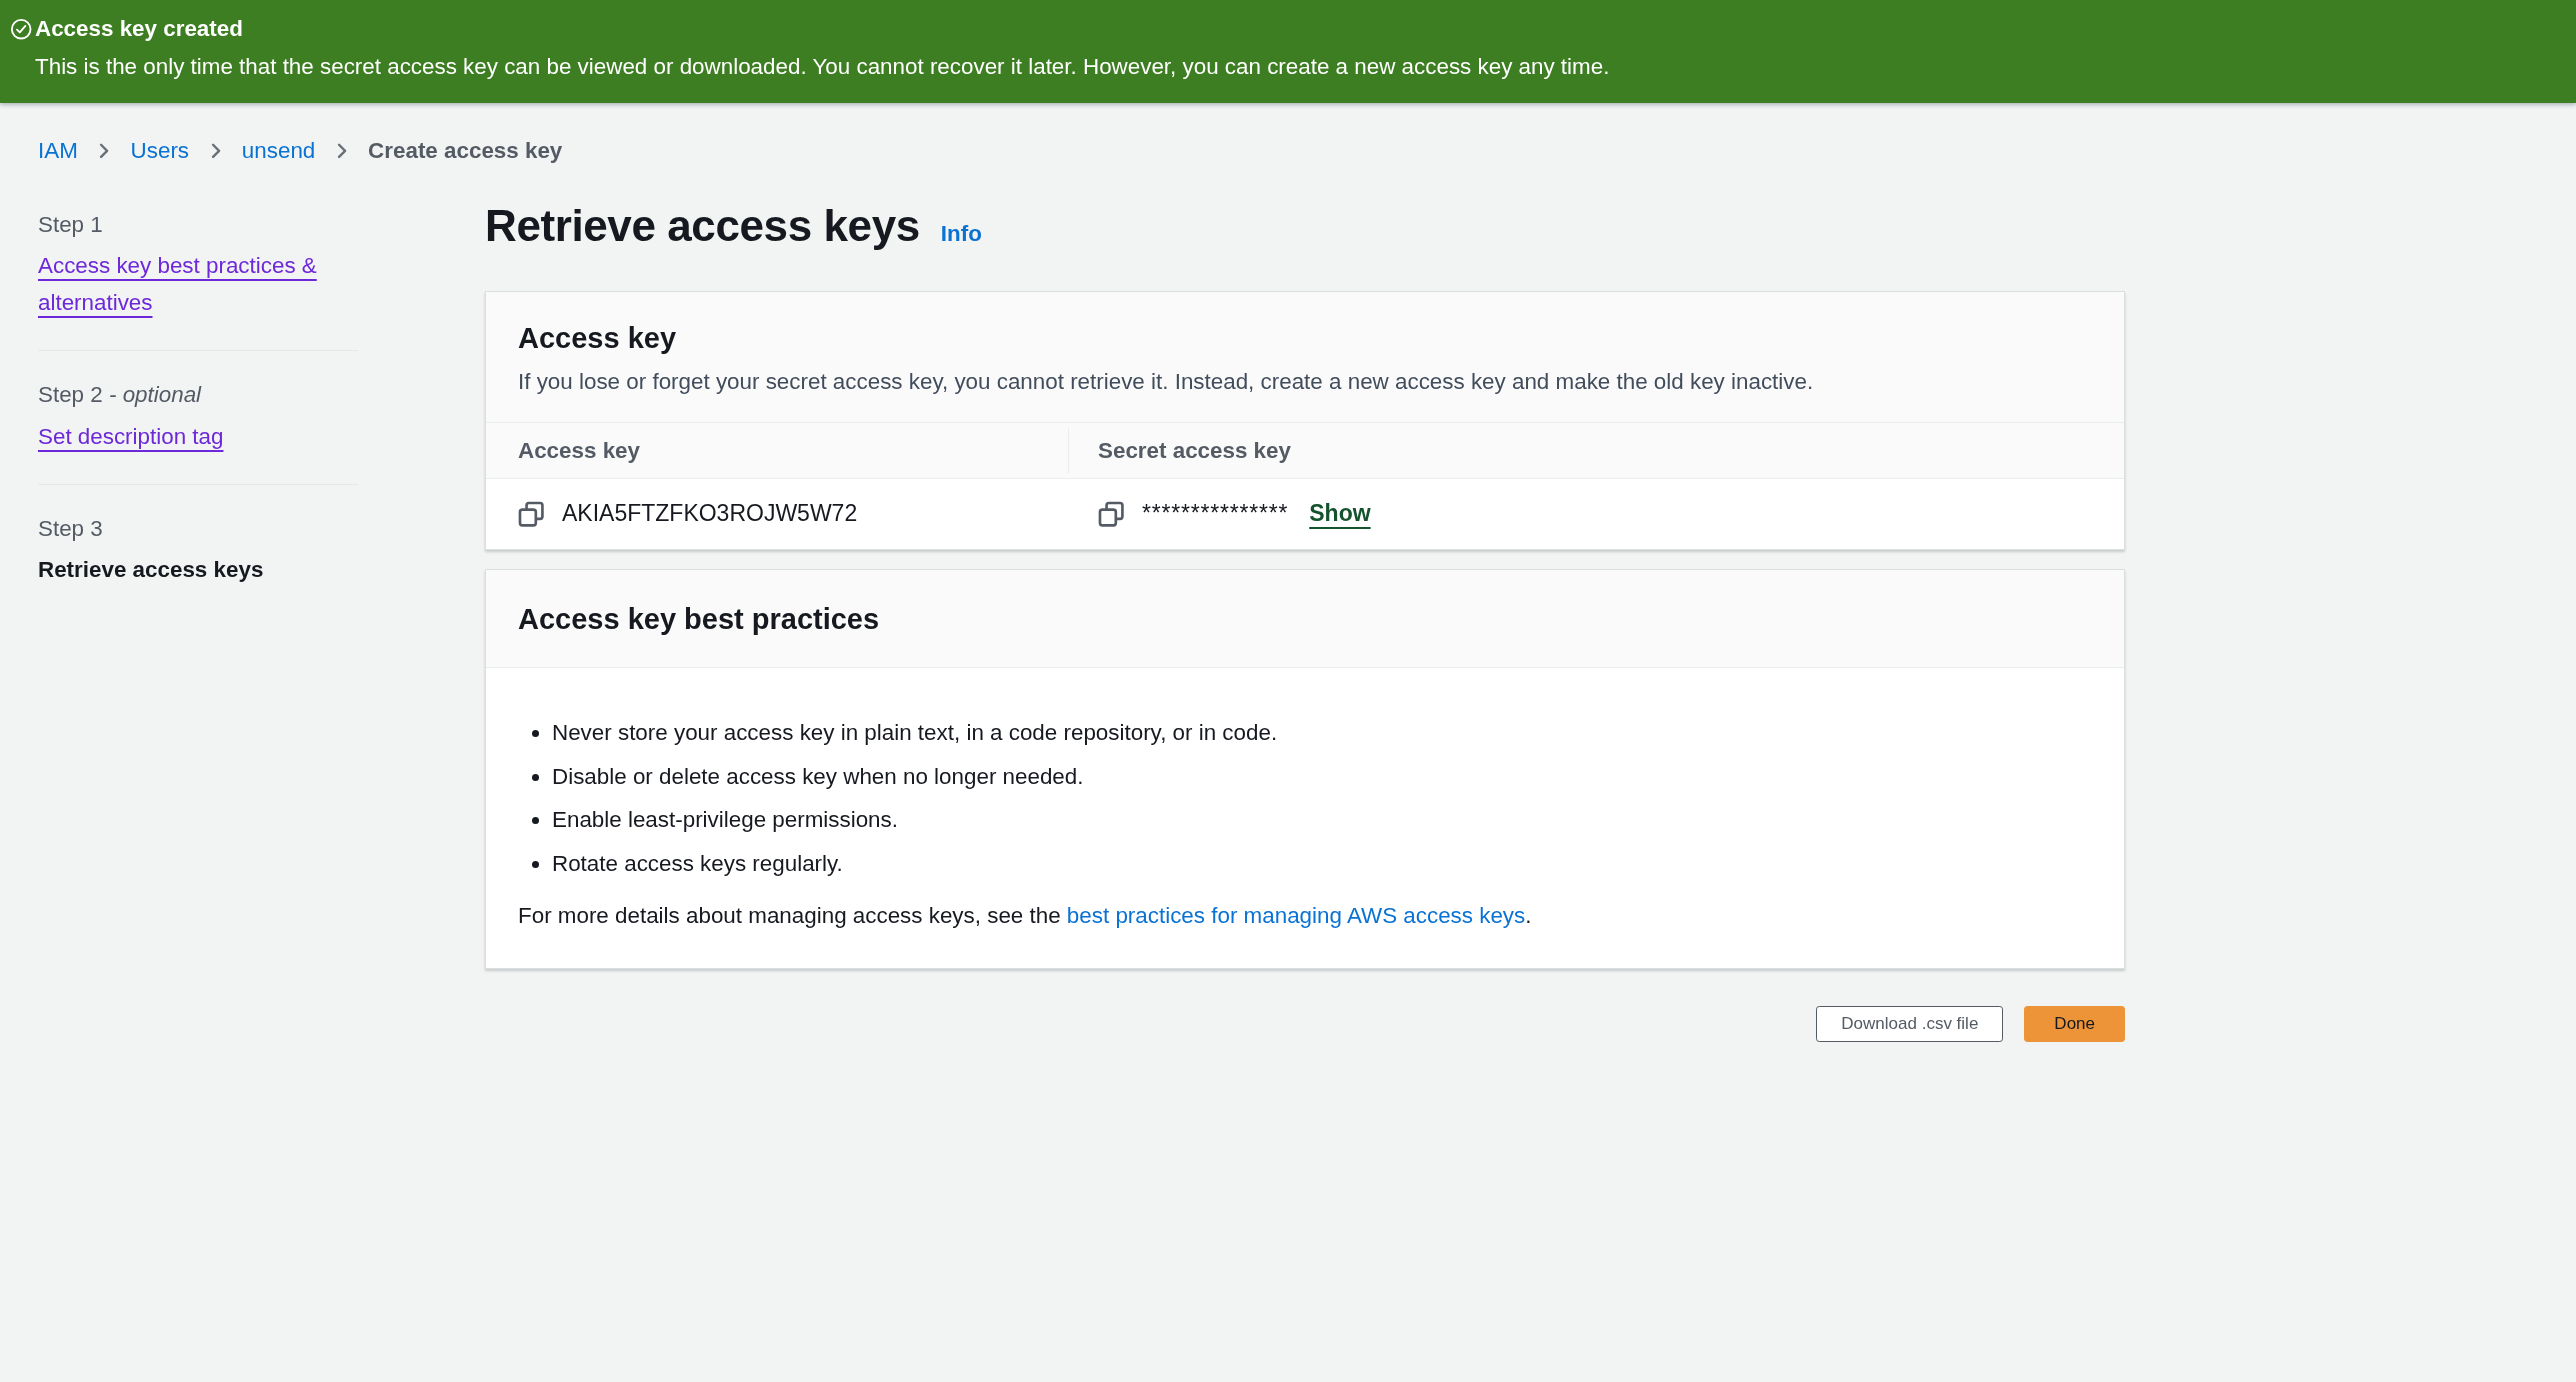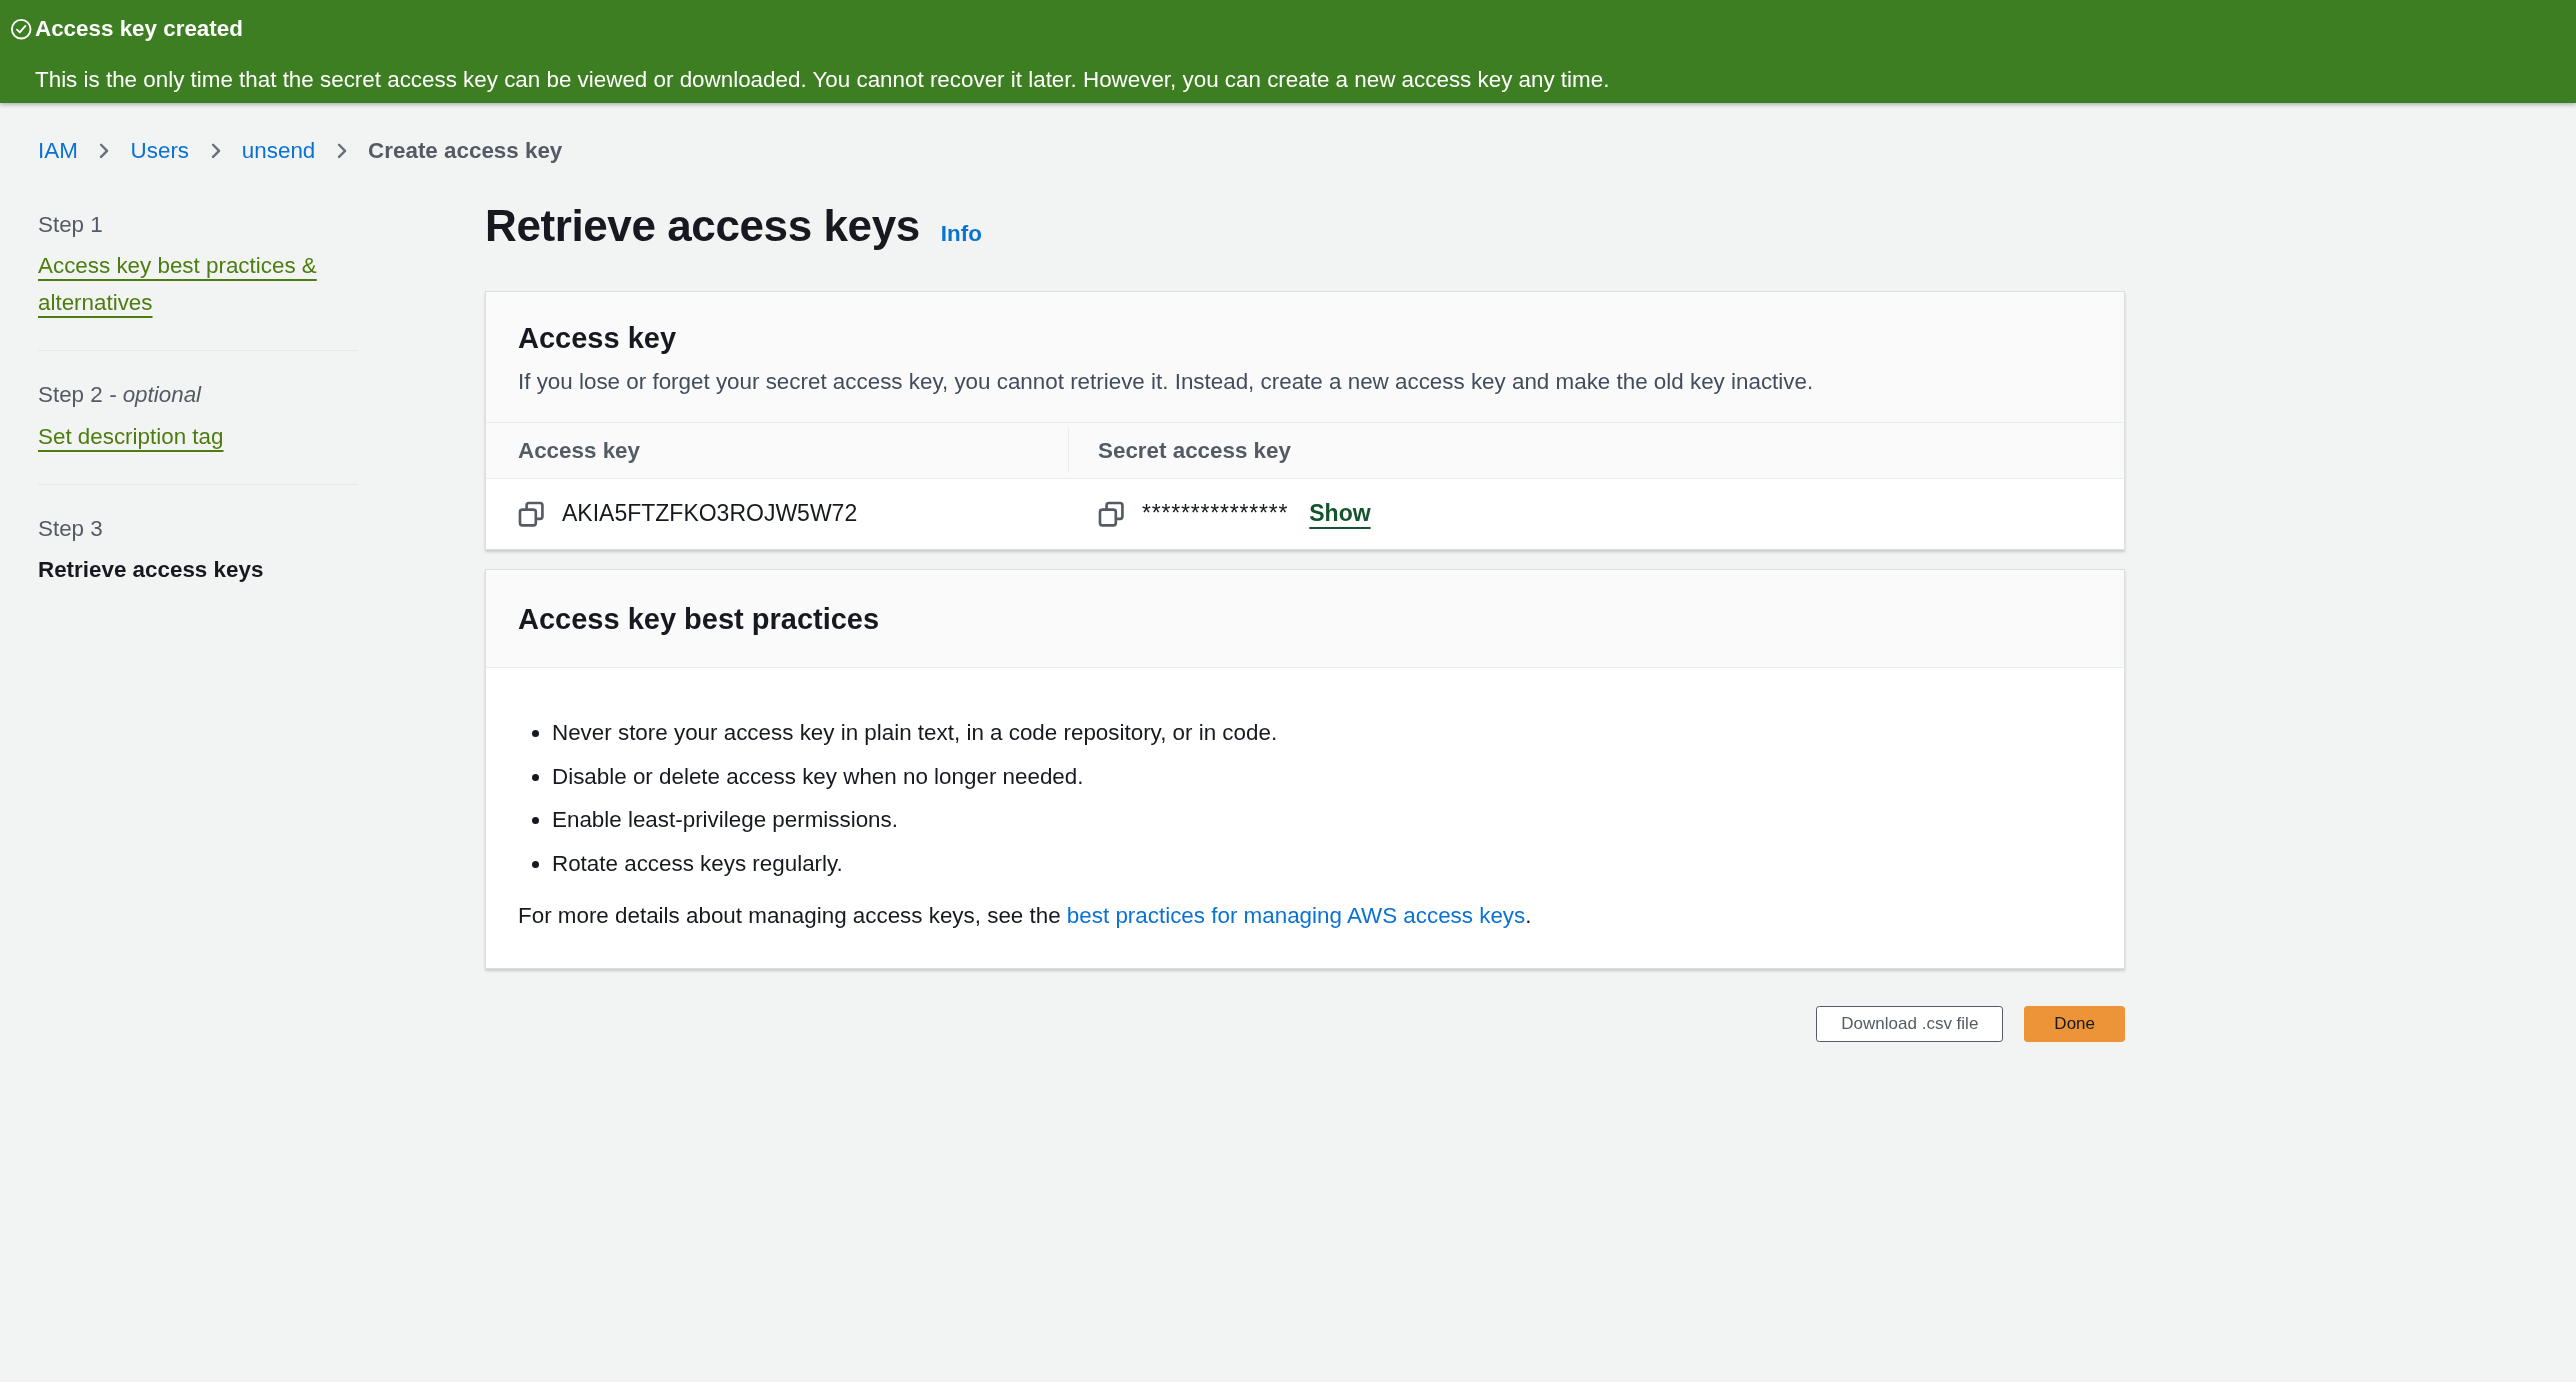--- a/index.html
+++ b/index.html
@@ -5,41 +5,41 @@
   * { margin:0; padding:0; box-sizing:border-box; }
   html,body { width:2576px; height:1383px; overflow:hidden;
     background:#f2f3f3; font-family:"Liberation Sans", sans-serif;
     color:#16191f; -webkit-font-smoothing:antialiased; }
 
   
   .flashbar { position:relative; width:100%; height:103px; background:#3e7e22;
     color:#ffffff; padding:16px 35px 8px 35px; box-shadow:0 2.4px 4px rgba(0,28,36,.28); }
   .flash-icon { position:absolute; left:10.4px; top:18.4px; width:22.4px; height:22.4px; }
   .flash-title { font-size:22.4px; font-weight:bold; line-height:26px; }
-  .flash-msg { font-size:22.4px; line-height:26px; margin-top:25px; }
+  .flash-msg { font-size:22.4px; line-height:26px; margin-top:12px; }
 
   
   .breadcrumbs { display:flex; align-items:center; gap:17.6px; padding:35px 0 0 38px;
     font-size:22.4px; }
   .crumb-link { color:#0972d3; text-underline-offset:5.6px;
     text-decoration-thickness:1.6px; cursor:pointer; }
   .crumb-current { color:#545b64; font-weight:bold; }
   .crumb-sep { width:17.6px; height:17.6px; flex:none; }
 
   
   .content { display:flex; padding:37px 0 0 38px; }
   .wizard-nav { width:320px; flex:none; margin-right:127px; padding-top:9.6px; }
   .main { width:1640px; flex:none; }
 
   
   .step-label { font-size:22.4px; color:#545b64; line-height:27px; }
   .step-optional { font-style:italic; }
   .step-title { display:inline; font-size:22.4px; line-height:37px; }
   .step-title-block { margin-top:9.6px; }
-  .step-link { color:#4d7c0f; text-decoration:underline; text-underline-offset:6.4px;
+  .step-link { color:#6d28d9; text-decoration:underline; text-underline-offset:6.4px;
     text-decoration-thickness:1.6px; cursor:pointer; }
   .step-current { font-weight:bold; color:#16191f; }
   .step-divider { border:none; border-top:1.6px solid #e4e8e8; margin:29px 0 30px 0; width:320px; }
 
   
   .page-header { display:flex; align-items:baseline; }
   .page-title { font-size:44px; font-weight:bold; letter-spacing:-0.4px; }
   .info-link { font-size:22.4px; font-weight:bold; color:#0972d3; margin-left:21px; cursor:pointer; }
 
   

